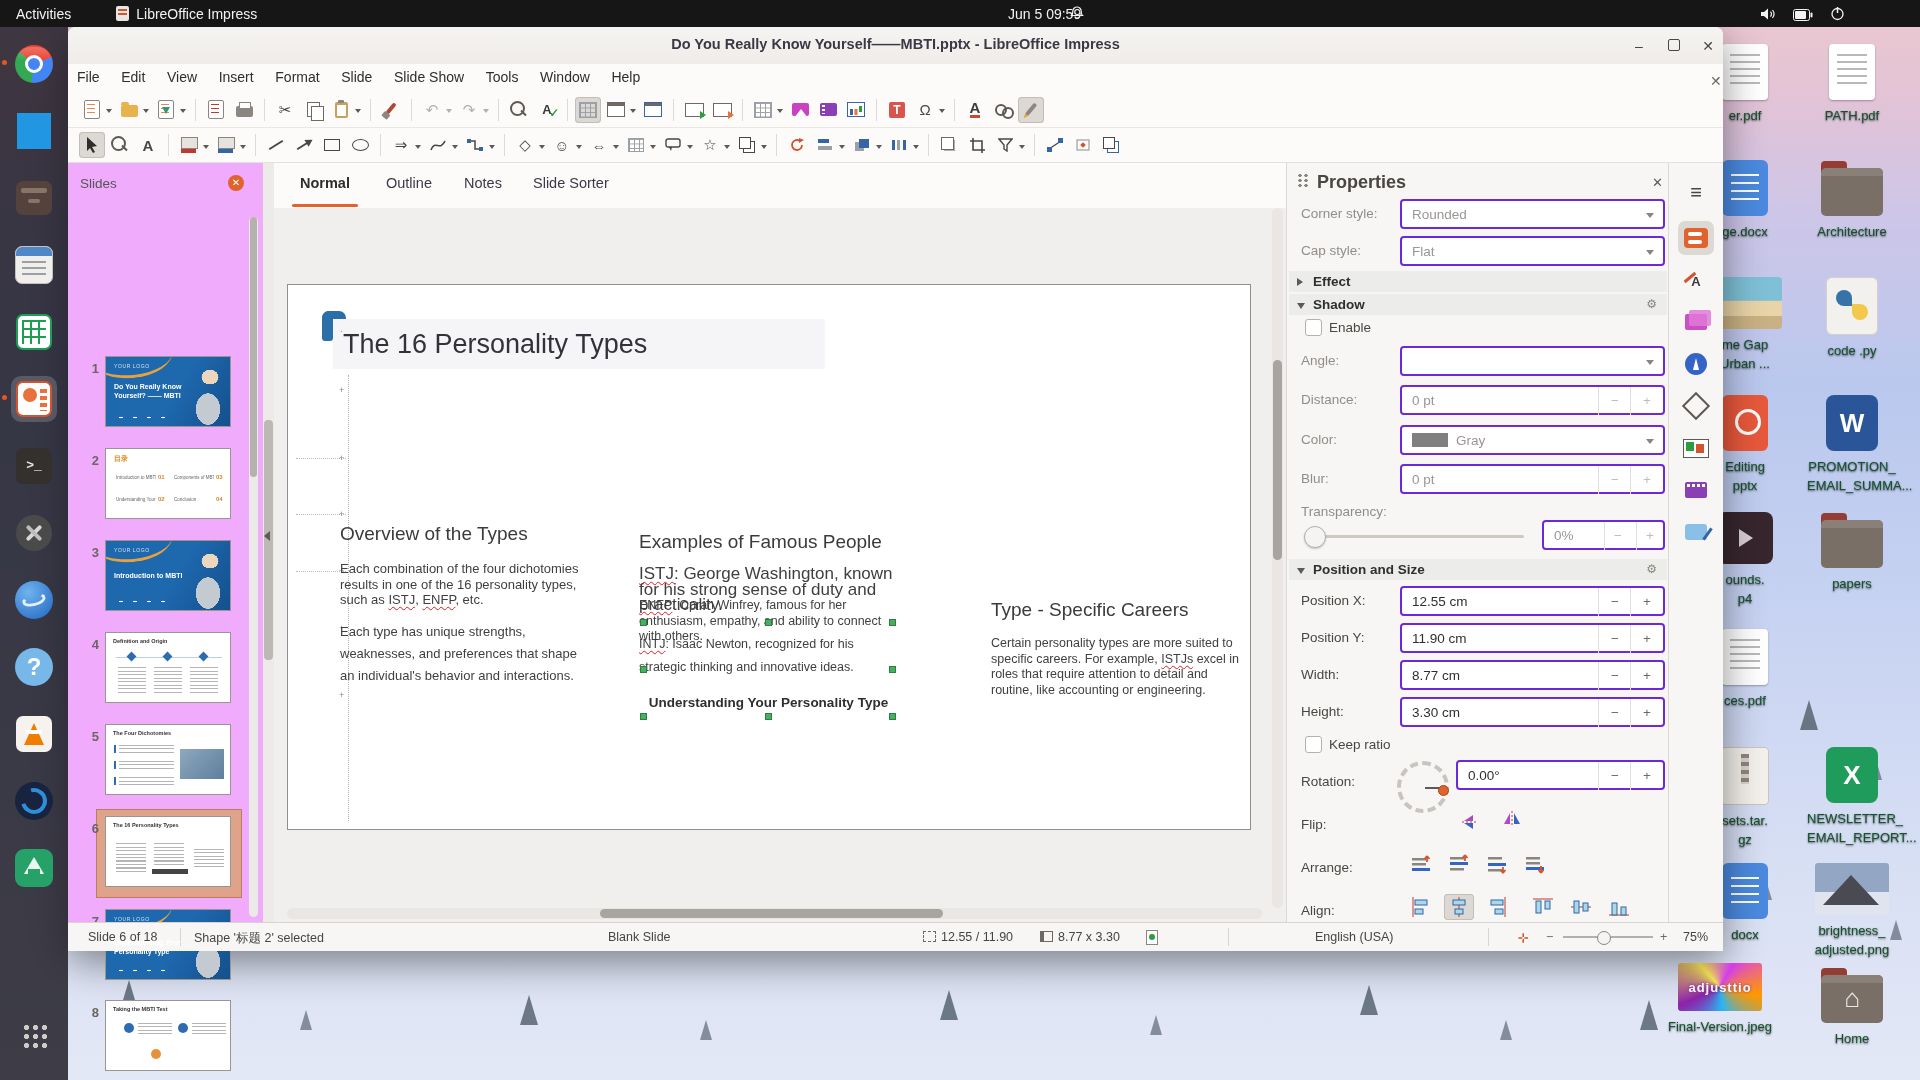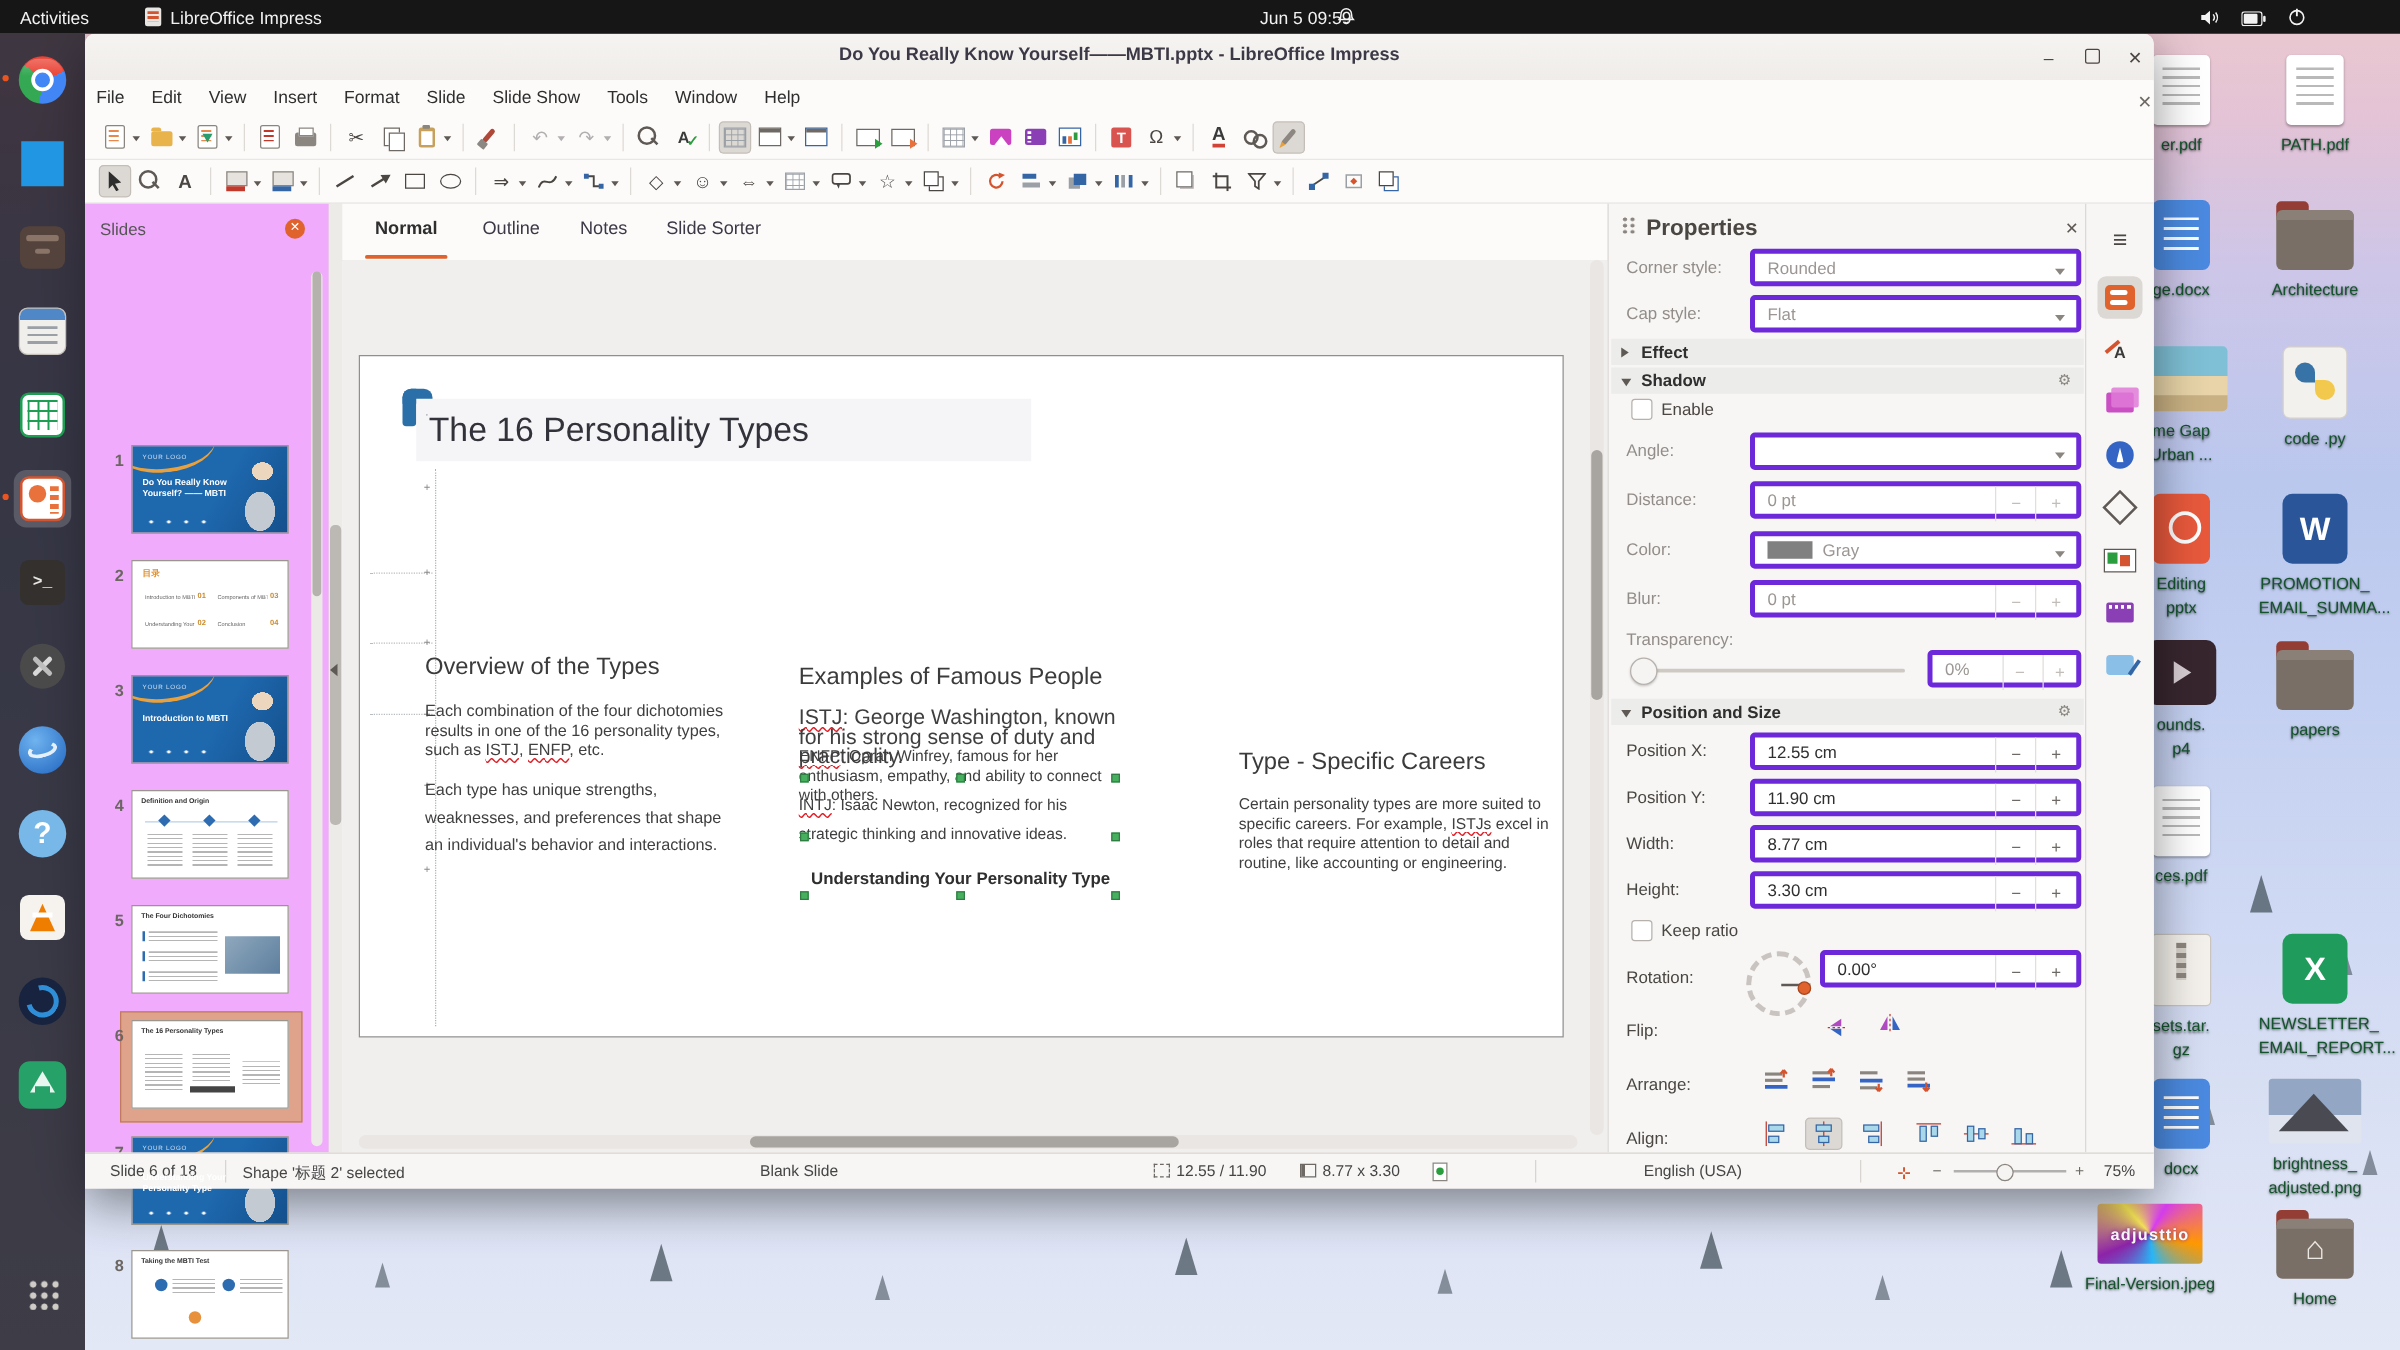--- a/index.html
+++ b/index.html
@@ -190,21 +190,21 @@
 #hscroll .hthumb{position:absolute;left:313px;top:1px;width:343px;height:9px;background:#a8a4a0;border-radius:5px}
 #vscroll{position:absolute;left:998px;top:0px;width:11px;height:700px;background:#e9e6e3;border-radius:6px}
 #vscroll .vthumb{position:absolute;left:1px;top:152px;width:9px;height:200px;background:#a8a4a0;border-radius:5px}
 #splitter{position:absolute;left:195px;top:136px;width:11px;height:759px;background:#edebe8}
 #splitter .grab{position:absolute;left:1px;top:257px;width:9px;height:240px;background:#bcb8b3;border-radius:4px}
 #splitter .garrow{position:absolute;left:1px;top:368px;width:0;height:0;border-top:5px solid transparent;border-bottom:5px solid transparent;border-right:6px solid #5e5954}
 
 #props{position:absolute;left:1218px;top:136px;width:382px;height:759px;background:#f7f6f5;border-left:1px solid #dcd8d3;box-sizing:border-box}
 .plabel{position:absolute;font-size:13.5px;color:#928d89}
 .plabel.en{color:#4a4642}
-.pfield{position:absolute;left:113px;width:265px;height:30px;background:#fff;border:4px solid #6d28d9;border-radius:4px;font-size:13.5px;display:flex;align-items:center;padding-left:10px;box-sizing:border-box;color:#2f2f2f}
+.pfield{position:absolute;left:113px;width:265px;height:30px;background:#fff;border:2px solid #6d28d9;border-radius:4px;font-size:13.5px;display:flex;align-items:center;padding-left:10px;box-sizing:border-box;color:#2f2f2f}
 .pfield.dis{color:#9b9693}
 .pfield .dd{position:absolute;right:9px;top:12px;width:0;height:0;border:4px solid transparent;border-top:5px solid #8a857f}
 .pfield .sb{position:absolute;top:0;width:32px;height:28px;border-left:1px solid #e2ded9;text-align:center;line-height:28px;font-style:normal;color:#6e6964}
 .pfield.dis .sb{color:#c2bdb8}
 .pfield .sb.m{right:32px}.pfield .sb.p{right:0}
 .strip{position:absolute;left:2px;width:378px;height:21px;background:#ececea;font-weight:bold;font-size:13.5px;color:#2f2f2f;display:flex;align-items:center;padding-left:24px;box-sizing:border-box}
 .strip .chev{position:absolute;left:8px;top:7px;width:0;height:0}
 .chev.r{border-top:4px solid transparent;border-bottom:4px solid transparent;border-left:6px solid #5e5954}
 .chev.d{border-left:4px solid transparent;border-right:4px solid transparent;border-top:6px solid #5e5954;top:9px}
 .strip .gear{position:absolute;right:10px;top:3px;color:#8a857f;font-size:12px;font-weight:normal}

